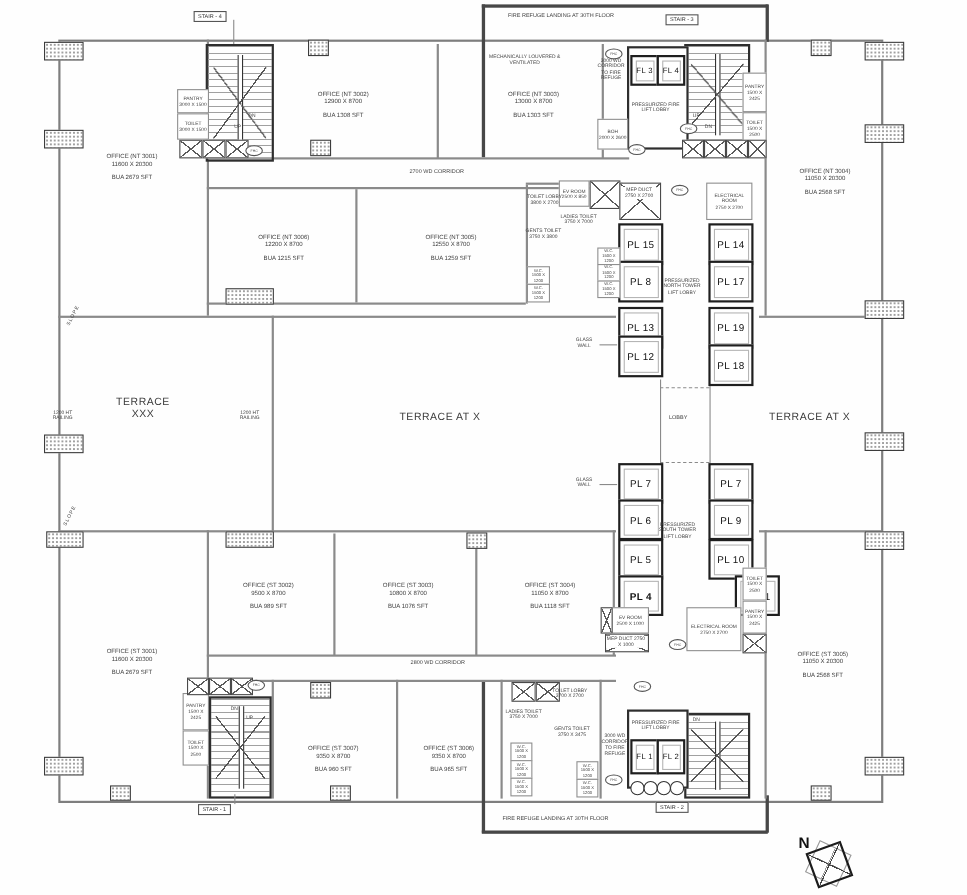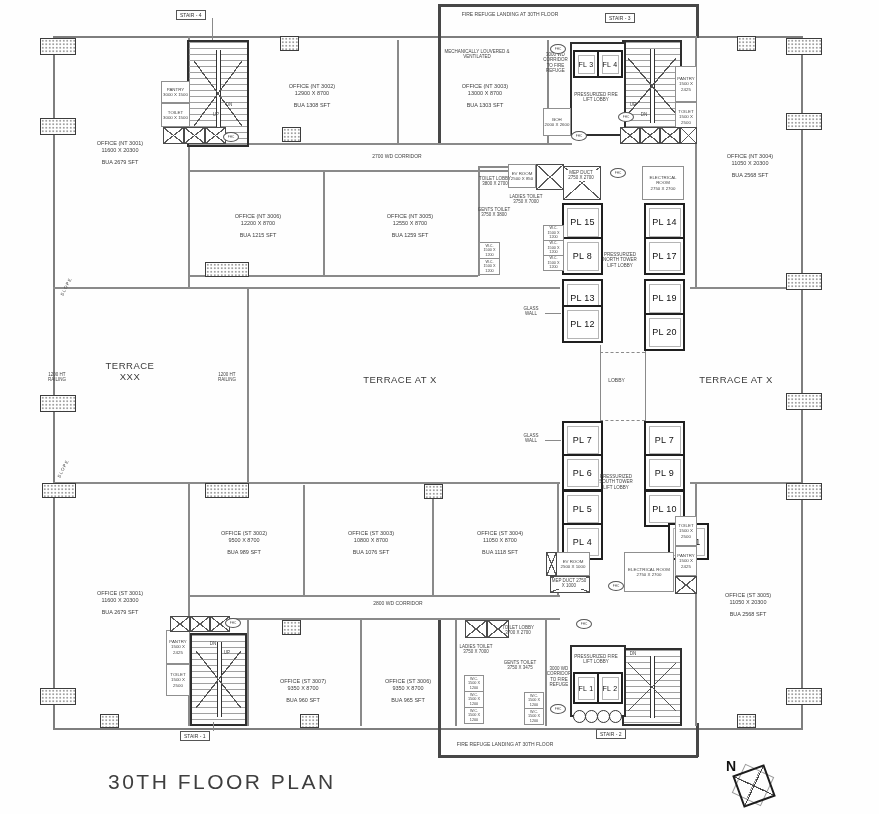--- a/index.html
+++ b/index.html
@@ -137,33 +137,33 @@
   <div class="cell" style="left:644px;top:203px;width:37px;height:34px;">
       <span>PL 14</span>
     </div>
   <div class="cell" style="left:644px;top:237px;width:37px;height:34px;">
       <span>PL 17</span>
     </div>
   <div class="cell" style="left:644px;top:279px;width:37px;height:34px;">
       <span>PL 19</span>
     </div>
   <div class="cell" style="left:644px;top:313px;width:37px;height:34px;">
-      <span>PL 20</span>
+      <span>PL 18</span>
     </div>
   <div class="tiny" style="left:598px;top:252px;width:44px;">PRESSURIZED NORTH TOWER LIFT LOBBY</div>
   <div class="cell" style="left:562px;top:421px;width:37px;height:33px;">
       <span>PL 7</span>
     </div>
   <div class="cell" style="left:562px;top:454px;width:37px;height:33px;">
       <span>PL 6</span>
     </div>
   <div class="cell" style="left:562px;top:490px;width:37px;height:33px;">
       <span>PL 5</span>
     </div>
-  <div class="cell" style="left:562px;top:523px;width:37px;height:33px;">
+  <div class="cell" style="left:562px;top:523px;width:37px;height:33px;font-weight:bold;">
       <span>PL 4</span>
     </div>
   <div class="cell" style="left:644px;top:421px;width:37px;height:33px;">
       <span>PL 7</span>
     </div>
   <div class="cell" style="left:644px;top:454px;width:37px;height:33px;">
       <span>PL 9</span>
     </div>
   <div class="cell" style="left:644px;top:490px;width:37px;height:33px;">
       <span>PL 10</span>
@@ -403,20 +403,19 @@
   <div class="oval" style="left:550px;top:44px;">FHC</div>
   <div class="oval" style="left:618px;top:112px;">FHC</div>
   <div class="oval" style="left:610px;top:168px;">FHC</div>
   <div class="oval" style="left:571px;top:131px;">FHC</div>
   <div class="oval" style="left:608px;top:581px;">FHC</div>
   <div class="oval" style="left:576px;top:619px;">FHC</div>
   <div class="oval" style="left:550px;top:704px;">FHC</div>
   <div class="oval" style="left:225px;top:618px;">FHC</div>
   <div class="oval" style="left:223px;top:132px;">FHC</div>
 
-  <div class="title" style="left:108px;top:770px;">30TH FLOOR PLAN</div>
   <div style="position:absolute;left:728px;top:756px;width:46px;height:50px;">
     <span style="position:absolute;left:-2px;top:2px;font-size:14px;font-weight:bold;color:#111;">N</span>
     <div class="nsq2" style="left:9px;top:13px;width:30px;height:30px;transform:rotate(25deg);"></div>
     <div class="nsq" style="left:9px;top:13px;width:30px;height:30px;transform:rotate(-20deg);"></div>
   </div>
 
 </div>
 
 </body></html>

